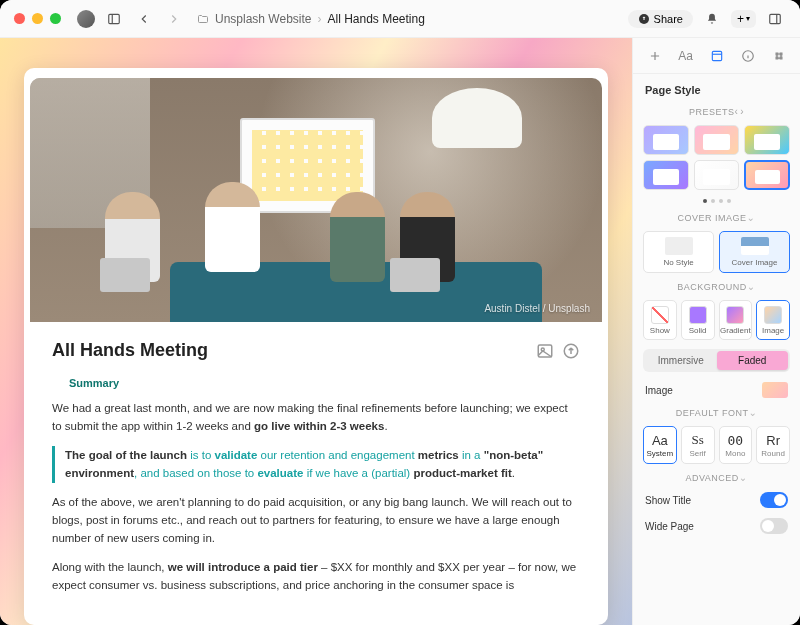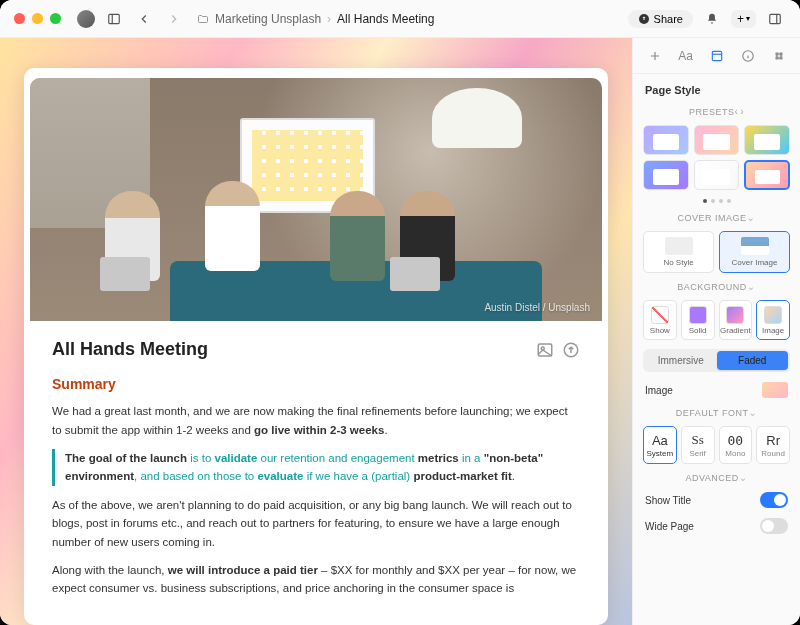--- a/index.html
+++ b/index.html
@@ -33,21 +33,21 @@
 .p2{left:175px;bottom:50px;background:linear-gradient(180deg,#d4b89a 28%,#fff 28%)}
 .p3{left:300px;background:linear-gradient(180deg,#c8a888 28%,#5a7a6a 28%)}
 .p4{left:370px;background:linear-gradient(180deg,#c8a888 28%,#2a2a2a 28%)}
 .laptop{position:absolute;bottom:30px;width:50px;height:34px;background:#c8c8c8;border-radius:3px}
 .l1{left:70px}.l2{left:360px}
 .credit{position:absolute;right:12px;bottom:8px;color:#fff;font-size:10px;opacity:.8;text-shadow:0 1px 2px rgba(0,0,0,.4)}
 .content{padding:18px 28px;overflow:hidden}
 .title-row{display:flex;align-items:center;gap:8px;margin-bottom:16px}
 .doc-title{font-size:18px;font-weight:700;color:#222;flex:1}
 .mini-icon{width:18px;height:18px;color:#999;cursor:pointer}
-.section-h{font-size:14px;font-weight:700;color:#c2410c;margin:10px 0 10px}
+.section-h{font-size:11px;font-weight:700;color:#0f766e;margin:10px 17px 10px}
 .para{font-size:11.5px;line-height:1.6;color:#333;margin-bottom:10px}
 .quote{border-left:3px solid #17a2a2;padding-left:10px;margin-bottom:10px}
 .quote .para{margin:0}
 .teal{color:#17a2a2}
 .side{width:168px;background:#fafafa;border-left:1px solid #eee;display:flex;flex-direction:column;font-size:10px;color:#333;overflow-y:auto}
 .side-tabs{display:flex;height:36px;align-items:center;justify-content:space-around;padding:0 6px;border-bottom:1px solid #eee}
 .side-tabs .tb-btn{color:#888}
 .side-tabs .tb-btn.sel{color:#2a7aff}
 .panel-title{font-size:11px;font-weight:600;padding:10px 12px 6px}
 .sec-label{font-size:9px;letter-spacing:.5px;color:#999;padding:4px 12px;display:flex;align-items:center;justify-content:center;text-transform:uppercase}
@@ -74,21 +74,21 @@
 .bg-opt{flex:1;height:40px;border:1px solid #e4e4e4;border-radius:5px;display:flex;flex-direction:column;align-items:center;justify-content:center;gap:2px;font-size:8px;color:#666;cursor:pointer;background:#fff}
 .bg-opt.sel{border-color:#2a7aff}
 .bg-swatch{width:18px;height:18px;border-radius:3px;border:1px solid #ddd}
 .sw-none{background:#fff;position:relative}
 .sw-none::after{content:"";position:absolute;inset:0;background:linear-gradient(45deg,transparent 45%,#f66 45%,#f66 55%,transparent 55%)}
 .sw-solid{background:#a878ff}
 .sw-grad{background:linear-gradient(135deg,#a878ff,#ff9ab8)}
 .sw-img{background:linear-gradient(135deg,#ffd4a8,#a8d4ff)}
 .seg{display:flex;margin:5px 10px;background:#eee;border-radius:6px;padding:2px}
 .seg-opt{flex:1;text-align:center;padding:4px;font-size:10px;border-radius:4px;cursor:pointer;color:#666}
-.seg-opt.sel{background:#3b82f6;color:#222;box-shadow:0 1px 2px rgba(0,0,0,.1)}
+.seg-opt.sel{background:#f9a8d4;color:#222;box-shadow:0 1px 2px rgba(0,0,0,.1)}
 .kv{display:flex;align-items:center;justify-content:space-between;padding:5px 12px;font-size:10px;color:#333}
 .mini-thumb{width:26px;height:16px;border-radius:3px;background:linear-gradient(135deg,#ffd4a8,#ffb8c4)}
 .toggle{width:28px;height:16px;border-radius:8px;background:#ddd;position:relative;cursor:pointer}
 .toggle.on{background:#2a7aff}
 .toggle::after{content:"";position:absolute;width:12px;height:12px;border-radius:50%;background:#fff;top:2px;left:2px;transition:.2s}
 .toggle.on::after{left:14px}
 .fonts{display:flex;gap:4px;padding:4px 10px}
 .font-opt{flex:1;height:38px;border:1px solid #e4e4e4;border-radius:5px;display:flex;flex-direction:column;align-items:center;justify-content:center;font-size:8px;color:#888;cursor:pointer;background:#fff}
 .font-opt.sel{border-color:#2a7aff;color:#333}
 .font-glyph{font-size:13px;color:#333;margin-bottom:1px}
@@ -119,21 +119,21 @@
       </div>
     <div class="tb-btn" style="opacity:.4">
         <svg viewBox="0 0 24 24" fill="none" stroke="currentColor" stroke-width="2">
           <path d="M9 18l6-6-6-6"></path>
         </svg>
       </div>
     <div class="crumb">
       <svg width="12" height="12" viewBox="0 0 24 24" fill="none" stroke="#999" stroke-width="2">
           <path d="M3 7a2 2 0 012-2h4l2 2h8a2 2 0 012 2v8a2 2 0 01-2 2H5a2 2 0 01-2-2V7z"></path>
         </svg>
-      <span>Marketing Unsplash</span>
+      <span>Unsplash Website</span>
       <span style="color:#bbb">›</span>
       <span class="active">All Hands Meeting</span>
     </div>
     <div class="spacer"></div>
     <div class="share-btn">
       <svg width="12" height="12" viewBox="0 0 24 24" fill="currentColor">
           <circle cx="12" cy="12" r="10" fill="#333"></circle>
           <path d="M12 7l-3 3h2v4h2v-4h2l-3-3z" fill="#fff"></path>
         </svg>
       <span>Share</span>

